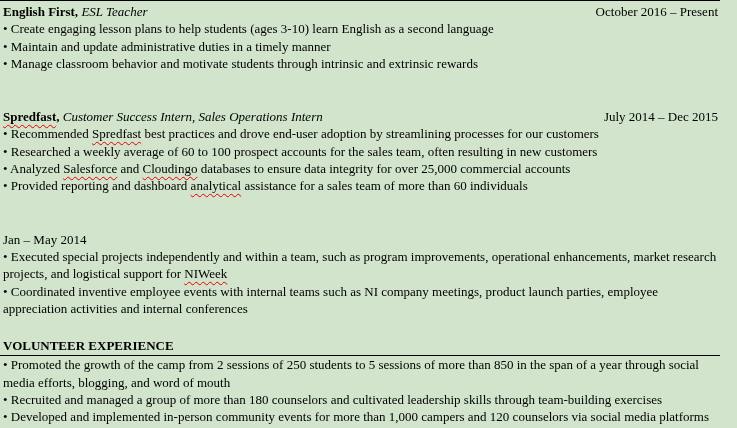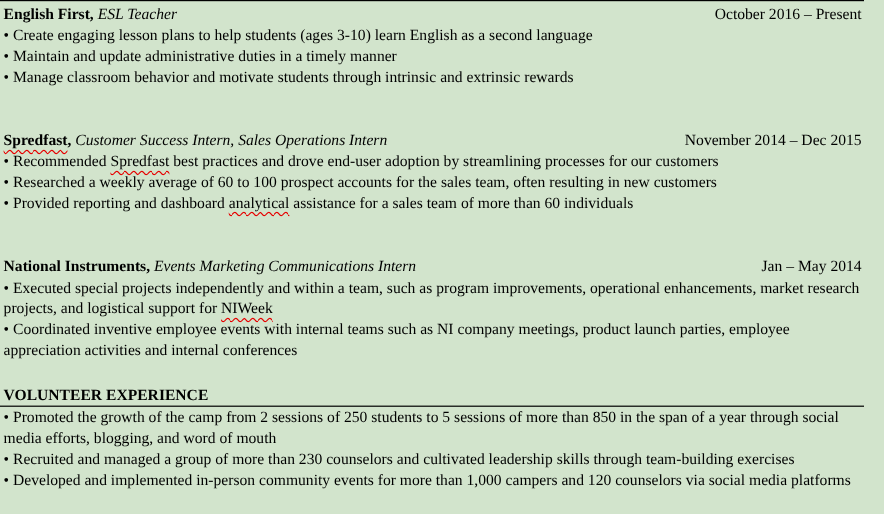--- a/index.html
+++ b/index.html
@@ -50,39 +50,39 @@
         <span class="dates">October 2016 – Present</span>
       </p>
     <p class="b"><span>• </span><span>Create engaging lesson plans to help students (ages 3-10) learn English as a second language</span></p>
     <p class="b"><span>• </span><span>Maintain and update administrative duties in a timely manner</span></p>
     <p class="b"><span>• </span><span>Manage classroom behavior and motivate students through intrinsic and extrinsic rewards</span></p>
   </section>
 
   <section class="job">
     <p class="head">
         <span><span class="company sq">Spredfast</span><span class="company">,</span><span class="roles"> Customer Success Intern, Sales Operations Intern</span></span>
-        <span class="dates">November 2014 – Dec 2015</span>
+        <span class="dates">July 2014 – Dec 2015</span>
       </p>
     <p class="b"><span>• </span><span>Recommended </span><span class="sq">Spredfast</span><span> best practices and drove end-user adoption by streamlining processes for our customers</span></p>
     <p class="b"><span>• </span><span>Researched a weekly average of 60 to 100 prospect accounts for the sales team, often resulting in new customers</span></p>
+    <p class="b"><span>• </span><span>Analyzed </span><span class="sq">Salesforce</span><span> and </span><span class="sq">Cloudingo</span><span> databases to ensure data integrity for over 25,000 commercial accounts</span></p>
     <p class="b"><span>• </span><span>Provided reporting and dashboard </span><span class="sq">analytical</span><span> assistance for a sales team of more than 60 individuals</span></p>
   </section>
 
   <section class="job">
     <p class="head">
-        <span><span class="company">National Instruments,</span><span class="roles"> Events Marketing Communications Intern</span></span>
         <span class="dates">Jan – May 2014</span>
       </p>
     <p class="b"><span>• </span><span>Executed special projects independently and within a team, such as program improvements, operational enhancements, market research projects, and logistical support for </span><span class="sq">NIWeek</span></p>
     <p class="b"><span>• </span><span>Coordinated inventive employee events with internal teams such as NI company meetings, product launch parties, employee appreciation activities and internal conferences</span></p>
   </section>
 
   <div class="vol-heading"><span>VOLUNTEER EXPERIENCE</span></div>
 
   <section class="job first">
     <p class="head">
       </p>
     <p class="b"><span>• </span><span>Promoted the growth of the camp from 2 sessions of 250 students to 5 sessions of more than 850 in the span of a year through social media efforts, blogging, and word of mouth</span></p>
-    <p class="b"><span>• </span><span>Recruited and managed a group of more than 230 counselors and cultivated leadership skills through team-building exercises</span></p>
+    <p class="b"><span>• </span><span>Recruited and managed a group of more than 180 counselors and cultivated leadership skills through team-building exercises</span></p>
     <p class="b"><span>• </span><span>Developed and implemented in-person community events for more than 1,000 campers and 120 counselors via social media platforms</span></p>
   </section>
 
 </div>
 
 </body></html>

